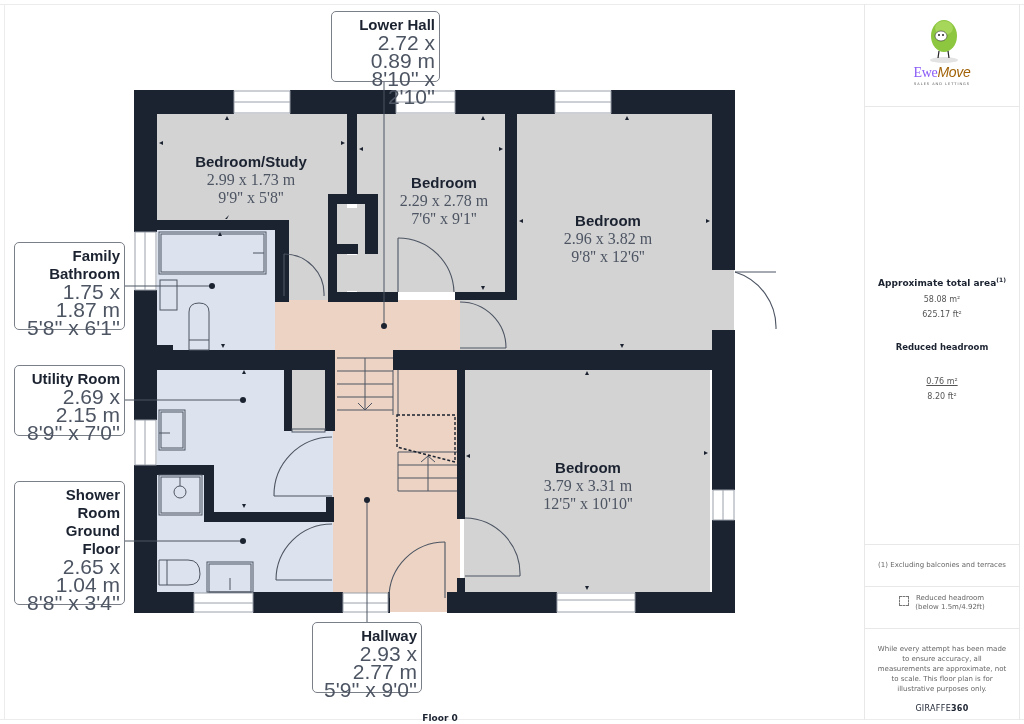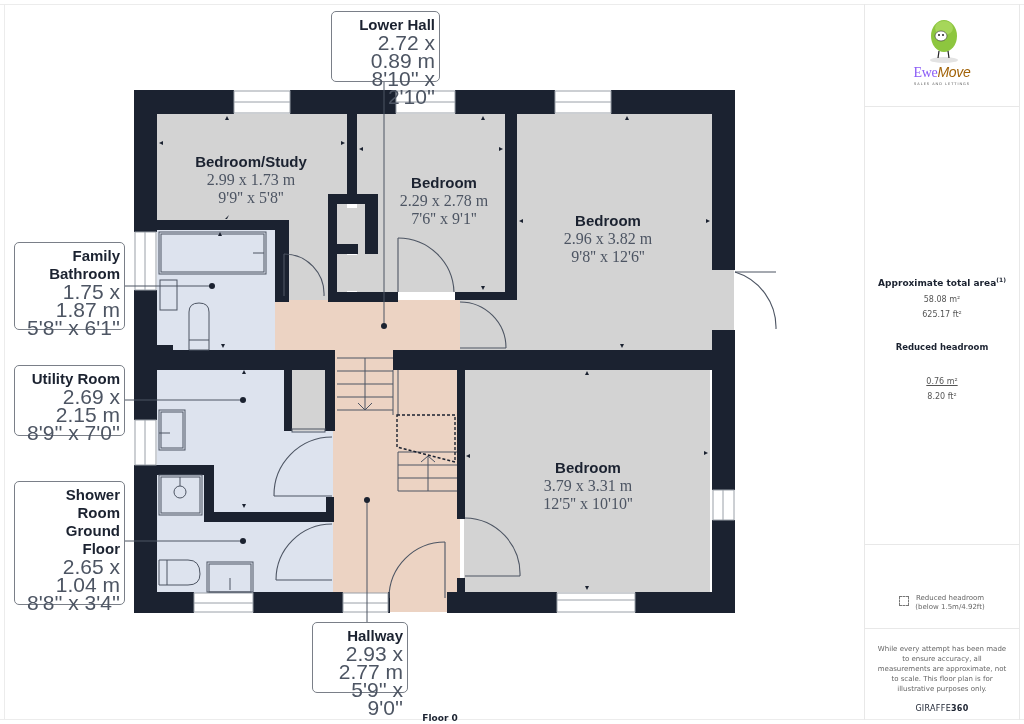--- a/index.html
+++ b/index.html
@@ -287,21 +287,21 @@
   <div class="dim">8'9'' x 7'0''</div>
 </div>
 <div class="label" style="left:14px; top:481px; width:111px; height:124px;">
   <div class="name">Shower</div>
   <div class="name">Room</div>
   <div class="name">Ground</div>
   <div class="name">Floor</div>
   <div class="dim">2.65 x 1.04 m</div>
   <div class="dim">8'8'' x 3'4''</div>
 </div>
-<div class="label" style="left:312px; top:622px; width:96px; height:71px;">
+<div class="label" style="left:312px; top:622px; width:110px; height:71px;">
   <div class="name">Hallway</div>
   <div class="dim">2.93 x 2.77 m</div>
   <div class="dim">5'9'' x 9'0''</div>
 </div>
 
 <div class="floor">Floor 0</div>
 
 <div class="sidebar">
   <div class="sb-section logo">
     <svg style="position:absolute; left:62px; top:10px;" width="34" height="50" viewBox="0 0 34 50">
@@ -318,20 +318,21 @@
     <div class="logo-sub">SALES AND LETTINGS</div>
   </div>
   <div class="sb-section area">
     <div class="area-title"><span>Approximate total area</span><sup>(1)</sup></div>
     <div class="area-val" style="margin-top:4px;">58.08 m²</div>
     <div class="area-val">625.17 ft²</div>
     <div class="rh-title">Reduced headroom</div>
     <div class="area-val" style="margin-top:22px;text-decoration:underline;">0.76 m²</div>
     <div class="area-val">8.20 ft²</div>
   </div>
+  <div class="sb-section footnote">(1) Excluding balconies and terraces</div>
   <div class="sb-section legend">
     <span class="legend-box"></span><span class="legend-text"><span>Reduced headroom</span><br><span>(below 1.5m/4.92ft)</span></span>
   </div>
   <div class="sb-section disclaimer">
     <div>While every attempt has been made to ensure accuracy, all measurements are approximate, not to scale. This floor plan is for illustrative purposes only.</div>
     <div class="brand"><span>GIRAFFE</span><b>360</b></div>
   </div>
 </div>
 
 </body></html>

